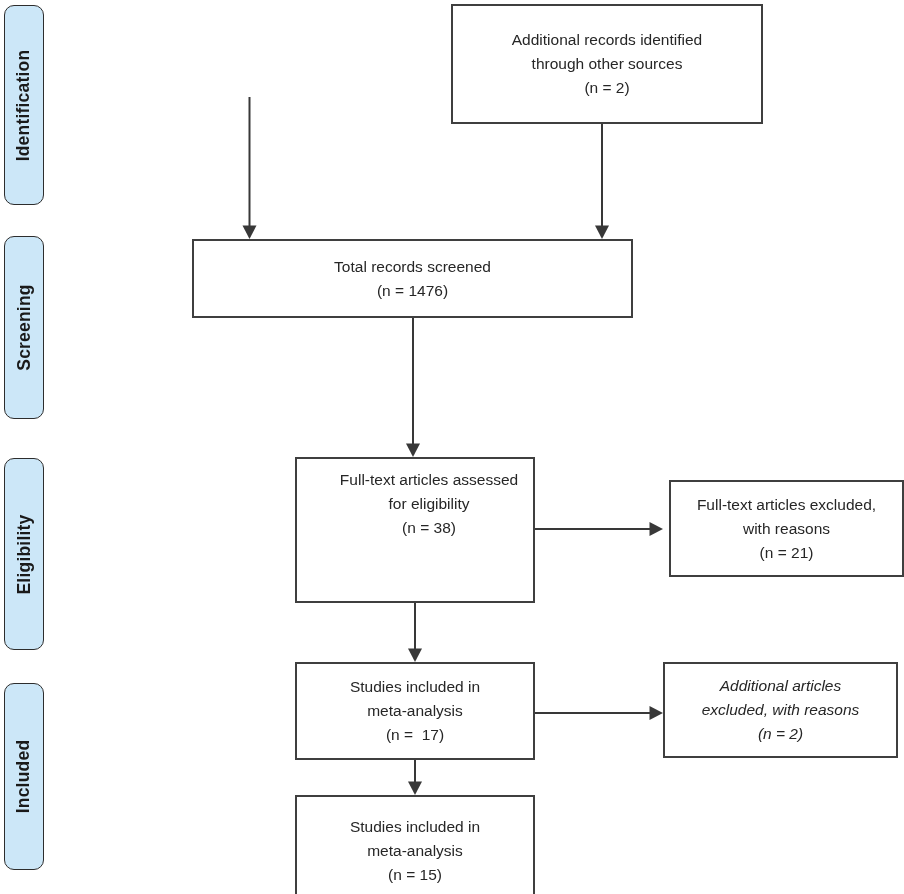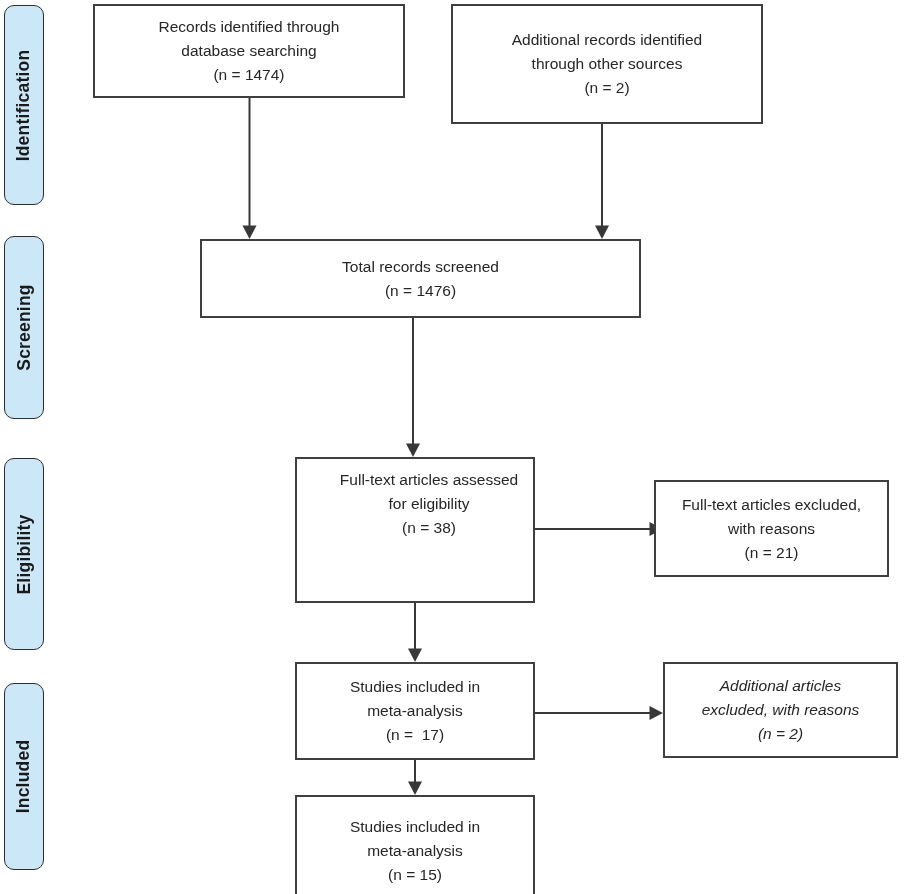--- a/index.html
+++ b/index.html
@@ -59,23 +59,23 @@
     padding-left: 28px;
   }
   
   #stage-identification { left: 4px;  top: 5px;   width: 40px;  height: 200px; }
   #stage-screening      { left: 4px;  top: 236px; width: 40px;  height: 183px; }
   #stage-eligibility    { left: 4px;  top: 458px; width: 40px;  height: 192px; }
   #stage-included       { left: 4px;  top: 683px; width: 40px;  height: 187px; }
 
   #box-db-records       { left: 93px;  top: 4px;   width: 312px; height: 94px;  }
   #box-other-records    { left: 451px; top: 4px;   width: 312px; height: 120px;  }
-  #box-screened         { left: 192px; top: 239px; width: 441px; height: 79px; margin-left: 8px;  }
+  #box-screened         { left: 192px; top: 239px; width: 441px; height: 79px;  }
   #box-fulltext         { left: 295px; top: 457px; width: 240px; height: 146px; }
-  #box-ft-excluded      { left: 654px; top: 480px; width: 235px; height: 97px;  }
+  #box-ft-excluded      { left: 669px; top: 480px; width: 235px; height: 97px;  }
   #box-included-17      { left: 295px; top: 662px; width: 240px; height: 98px;  }
   #box-add-excluded     { left: 663px; top: 662px; width: 235px; height: 96px; font-style: italic;  }
   #box-included-15      { left: 295px; top: 795px; width: 240px; height: 112px; }
 </style>
 </head>
 <body>
 
 <div class="canvas">
 
   <svg class="arrows" viewBox="0 0 904 894" xmlns="http://www.w3.org/2000/svg">
@@ -110,23 +110,20 @@
   <div class="stage" id="stage-screening">
     <span class="label">Screening</span>
   </div>
   <div class="stage" id="stage-eligibility">
     <span class="label">Eligibility</span>
   </div>
   <div class="stage" id="stage-included">
     <span class="label">Included</span>
   </div>
 
-  <div class="box" id="box-db-records">Records identified through
-database searching
-(n = 1474)</div>
 
   <div class="box" id="box-other-records">Additional records identified
 through other sources
 (n = 2)</div>
 
   <div class="box" id="box-screened">Total records screened
 (n = 1476)</div>
 
   <div class="box top-align" id="box-fulltext">Full-text articles assessed
 for eligibility

